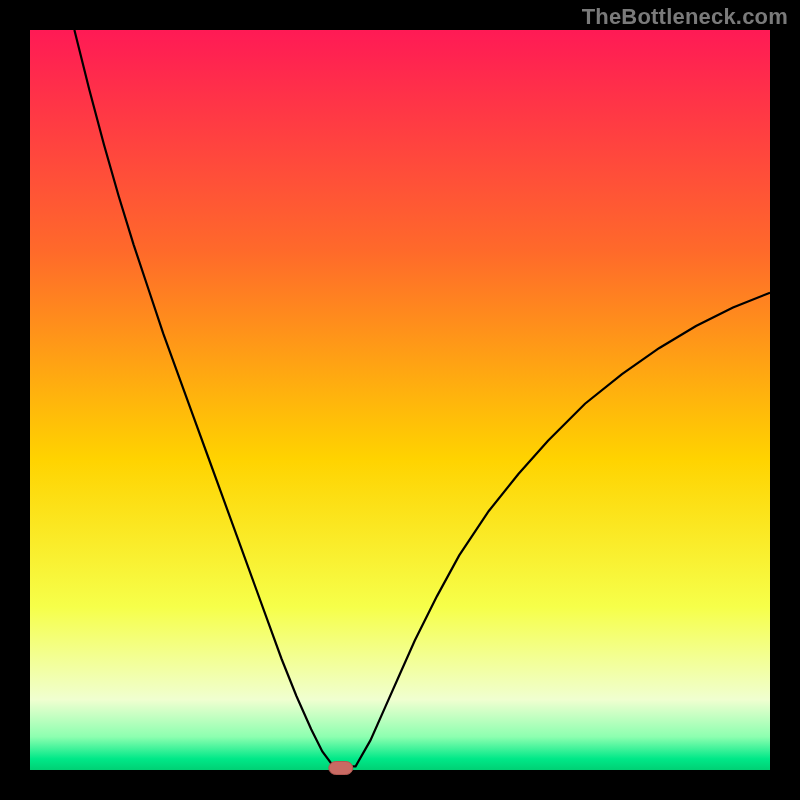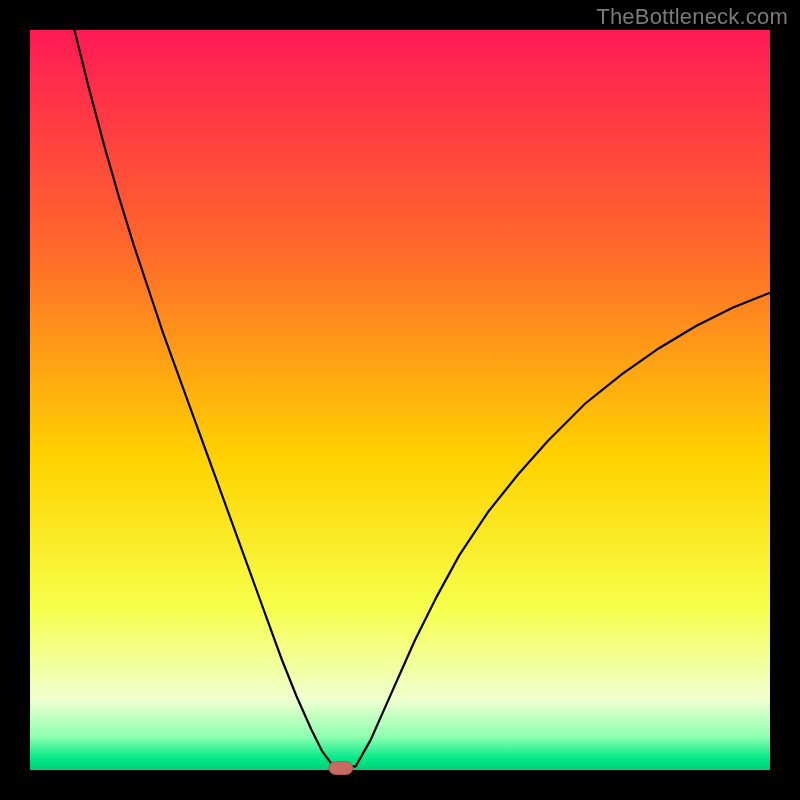--- a/index.html
+++ b/index.html
@@ -16,21 +16,21 @@
     width: 800px;
     height: 800px;
     background: #000;
   }
   .watermark {
     position: absolute;
     top: 4px;
     right: 12px;
     color: #7a7a7a;
     font-size: 22px;
-    font-weight: 400;
+    font-weight: 700;
     letter-spacing: 0.2px;
     z-index: 3;
   }
   svg {
     position: absolute;
     top: 0;
     left: 0;
   }
 </style>
 </head>

